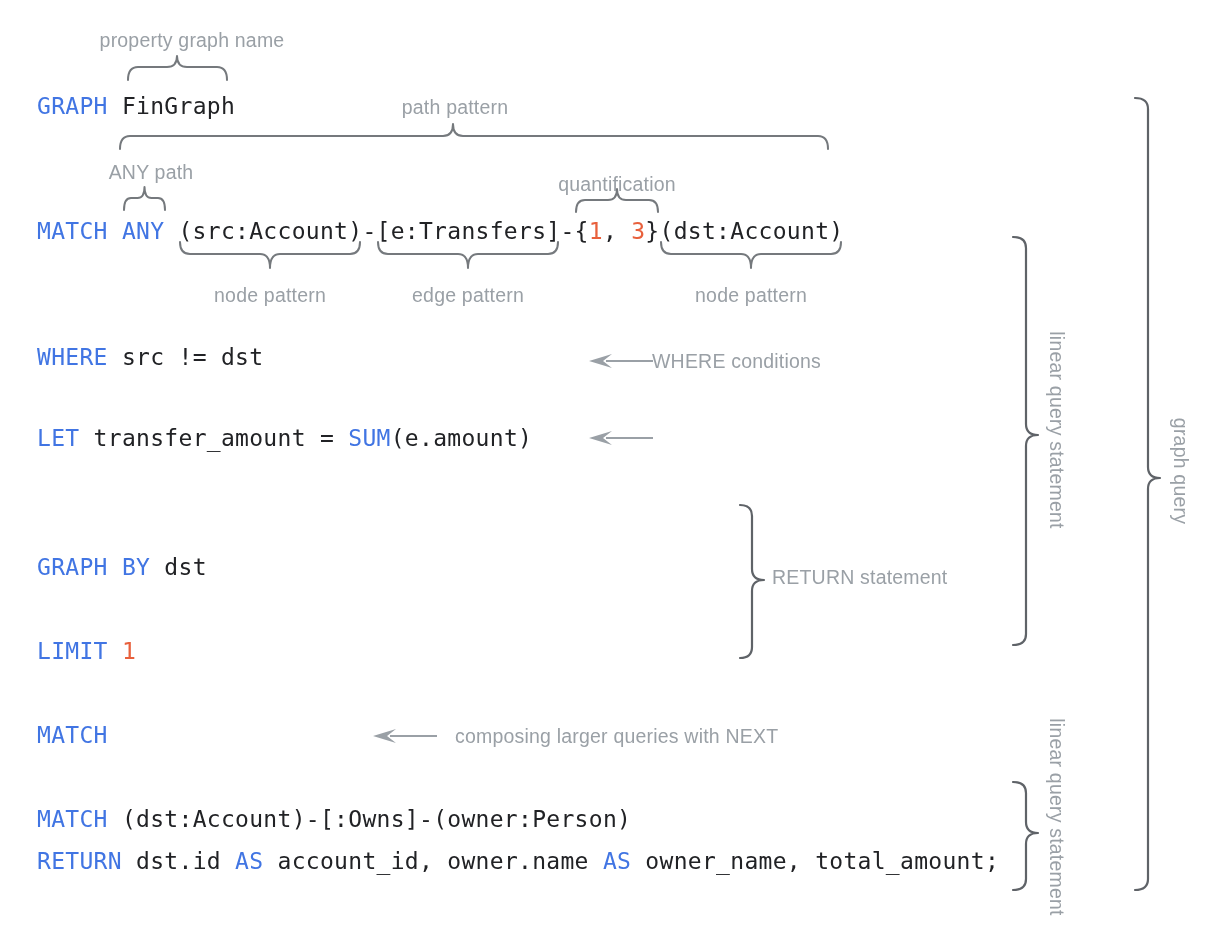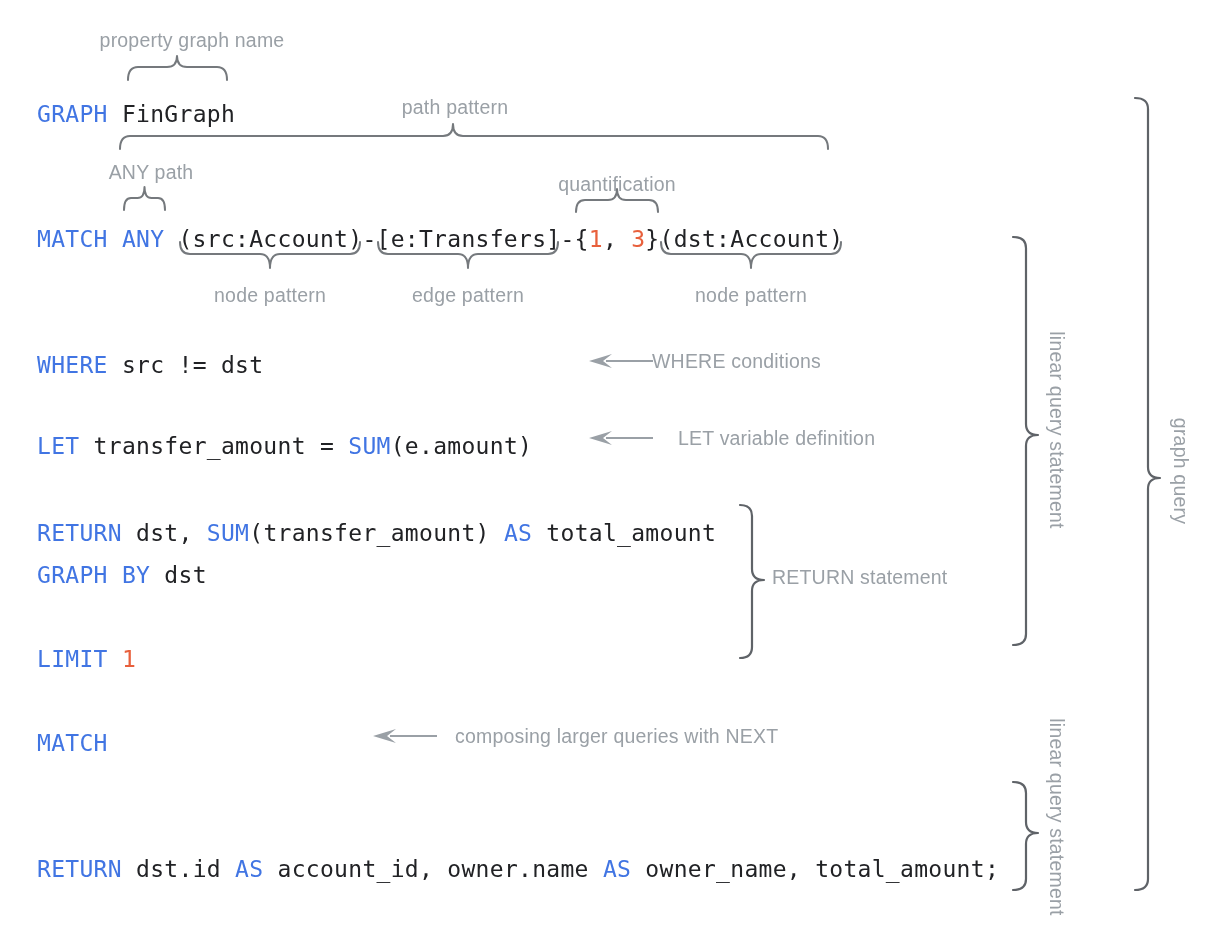--- a/index.html
+++ b/index.html
@@ -4,21 +4,21 @@
 <style>
   html,body { margin:0; padding:0; background:#ffffff; }
   .canvas {
     position:relative; width:1230px; height:950px; background:#ffffff;
     overflow:hidden;
   }
   .layer { position:absolute; left:0; top:0; }
   .code {
     position:absolute; left:37px; height:28px; line-height:28px;
     font-family:"DejaVu Sans Mono", monospace; font-size:23px;
-    letter-spacing:0.3px; white-space:pre; color:var(--code,#212225);margin-top:8px;
+    letter-spacing:0.3px; white-space:pre; color:var(--code,#212225);
   }
   .code .kw  { color:var(--kw,#4175e3); }
   .code .pl  { color:var(--code,#212225); }
   .code .num { color:var(--num,#e8603c); }
   .ann {
     position:absolute; font-family:"Liberation Sans", sans-serif;
     font-size:19.5px; letter-spacing:0.2px; line-height:24px;
     color:var(--ann,#9aa0a6); white-space:nowrap;
   }
   .center { transform:translateX(-50%); }
@@ -60,34 +60,33 @@
     <g>
       <line class="shaft" x1="390" y1="736" x2="437" y2="736"></line>
       <polygon class="head" points="373,736 396,729 387,736 396,743"></polygon>
     </g>
   </svg>
 
   <div class="code" style="top:92px"><span class="kw">GRAPH</span><span class="pl"> FinGraph</span></div>
   <div class="code" style="top:217px"><span class="kw">MATCH ANY</span><span class="pl"> (src:Account)-[e:Transfers]-{</span><span class="num">1</span><span class="pl">, </span><span class="num">3</span><span class="pl">}(dst:Account)</span></div>
   <div class="code" style="top:343px"><span class="kw">WHERE</span><span class="pl"> src != dst</span></div>
   <div class="code" style="top:424px"><span class="kw">LET</span><span class="pl"> transfer_amount = </span><span class="kw">SUM</span><span class="pl">(e.amount)</span></div>
-  <div class="code" style="top:511px"><span class="kw">RETURN</span><span class="pl"> dst, </span><span class="kw">SUM</span><span class="pl">(transfer_amount) </span><span class="kw">AS</span><span class="pl"> total_amount</span></div>
   <div class="code" style="top:553px"><span class="kw">GRAPH BY</span><span class="pl"> dst</span></div>
   <div class="code" style="top:637px"><span class="kw">LIMIT</span><span class="pl"> </span><span class="num">1</span></div>
   <div class="code" style="top:721px"><span class="kw">MATCH</span></div>
+  <div class="code" style="top:805px"><span class="kw">MATCH</span><span class="pl"> (dst:Account)-[:Owns]-(owner:Person)</span></div>
   <div class="code" style="top:847px"><span class="kw">RETURN</span><span class="pl"> dst.id </span><span class="kw">AS</span><span class="pl"> account_id, owner.name </span><span class="kw">AS</span><span class="pl"> owner_name, total_amount;</span></div>
 
   <div class="ann center" style="left:192px; top:28px">property graph name</div>
   <div class="ann center" style="left:455px; top:95px">path pattern</div>
   <div class="ann center" style="left:151px; top:160px">ANY path</div>
   <div class="ann center" style="left:617px; top:172px">quantification</div>
   <div class="ann center" style="left:270px; top:283px">node pattern</div>
   <div class="ann center" style="left:468px; top:283px">edge pattern</div>
   <div class="ann center" style="left:751px; top:283px">node pattern</div>
   <div class="ann" style="left:652px; top:349px">WHERE conditions</div>
-  <div class="ann" style="left:678px; top:426px">LET variable definition</div>
   <div class="ann" style="left:772px; top:565px">RETURN statement</div>
   <div class="ann" style="left:455px; top:724px">composing larger queries with NEXT</div>
   <div class="ann vert" style="left:1057px; top:430px">linear query statement</div>
   <div class="ann vert" style="left:1181px; top:471px">graph query</div>
   <div class="ann vert" style="left:1057px; top:817px">linear query statement</div>
 
 </div>
 
 </body></html>

